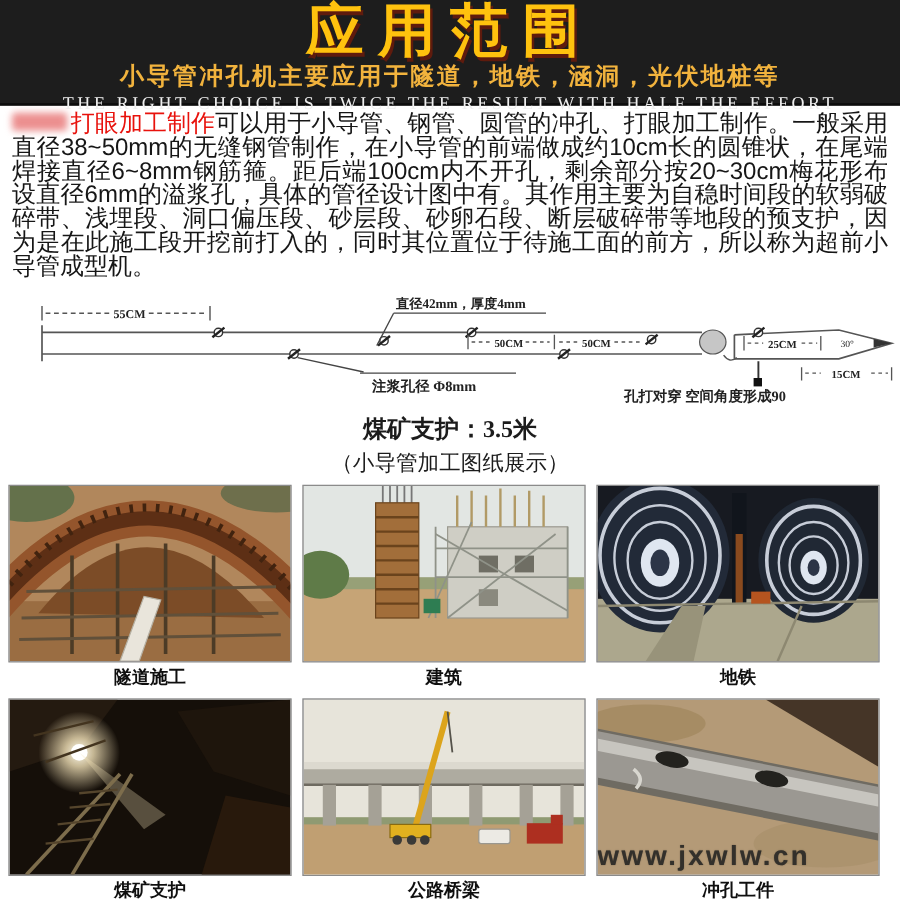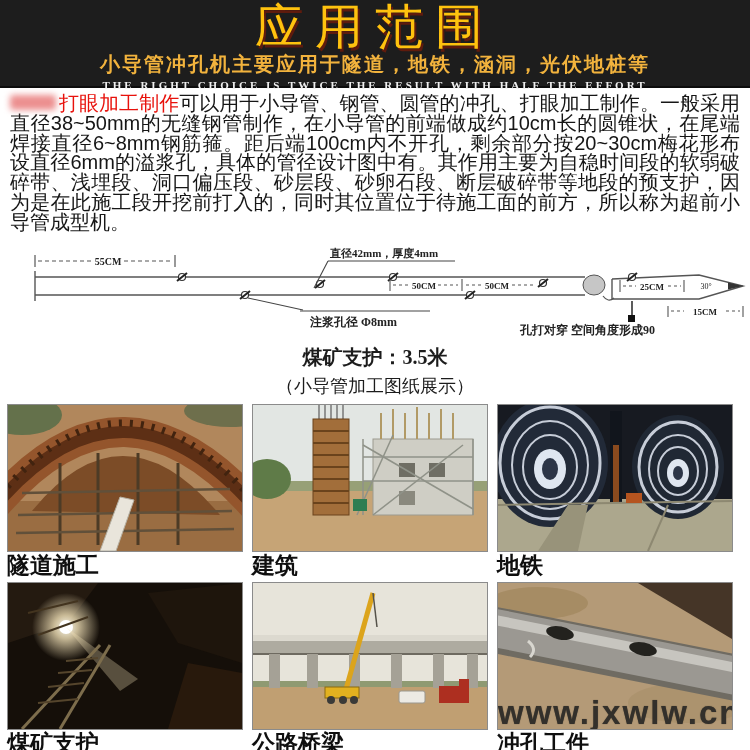--- a/index.html
+++ b/index.html
@@ -1,45 +1,45 @@
 <!DOCTYPE html>
 <html><head>
 <meta charset="utf-8">
 <style>
   html,body{margin:0;padding:0;background:#ffffff;}
   body{width:750px;font-family:"Liberation Sans",sans-serif;}
   .page{width:750px;height:750px;overflow:hidden;background:#fff;position:relative;}
 
   
   .hdr{background:#1d1d1d;height:88px;text-align:center;padding-top:1px;box-sizing:border-box;border-bottom:2px solid #0c0c0c;}
-  .hdr-title{font-size:48px;font-weight:normal;color:#ffc20e;letter-spacing:12px;line-height:52px;
+  .hdr-title{font-size:48px;font-weight:bold;color:#ffc20e;letter-spacing:12px;line-height:52px;
              text-shadow:2px 3px 0 rgba(150,25,0,.55);}
   .hdr-sub{font-size:20px;font-weight:bold;color:#f2b33d;letter-spacing:2px;line-height:23px;font-family:"Liberation Serif",serif;}
-  .hdr-tag{font-size:11px;color:#f0f0f0;letter-spacing:3px;font-weight:bold;margin-top:3px;font-family:"Liberation Serif",serif;text-align:center;}
+  .hdr-tag{font-size:15px;color:#f0f0f0;letter-spacing:3px;font-weight:normal;margin-top:3px;font-family:"Liberation Serif",serif;text-align:center;}
 
   
   .intro{padding:6px 10px 0 10px;height:156px;overflow:hidden;font-size:20px;line-height:19.8px;
          color:#161616;text-align:justify;box-sizing:border-box;}
   .redact{display:inline-block;width:46px;height:15px;background:#ec8f8f;filter:blur(3px);
           border-radius:3px;margin-right:3px;}
   .lead{color:#e8120c;}
 
   
   .diagram{height:95px;}
   .diagram svg text{font-family:"Liberation Serif",serif;fill:#222;}
   .cap1{text-align:center;font-size:20px;font-weight:bold;color:#1c1c1c;margin-top:5px;font-family:"Liberation Serif",serif;}
   .cap2{text-align:center;font-size:18px;color:#1c1c1c;margin-top:3px;font-family:"Liberation Serif",serif;}
 
   
   .gallery{display:grid;grid-template-columns:repeat(3,236px);gap:4px 9px;padding:6px 7px 0 7px;}
   .cell{margin:0;}
   .photo{width:234px;height:146px;border:1px solid #8b8b8b;position:relative;overflow:hidden;background:#ccc;}
   .photo svg{display:block;}
-  .cell figcaption{font-size:23px;font-weight:bold;color:#0f0f0f;line-height:26px;height:26px;}
-  .wm{position:absolute;left:0;bottom:0;width:100%;font-size:33px;font-weight:bold;color:#33302b;
+  .cell figcaption{text-align:center;font-size:15px;font-weight:bold;color:#0f0f0f;line-height:26px;height:26px;}
+  .wm{position:absolute;left:0;bottom:0;width:100%;font-size:23px;font-weight:bold;color:#33302b;
       letter-spacing:2px;white-space:nowrap;line-height:32px;text-shadow:0 0 1px rgba(0,0,0,.5);}
 </style>
 </head>
 <body>
 
 <div class="page">
 
   <header class="hdr">
     <div class="hdr-title">应用范围</div>
     <div class="hdr-sub">小导管冲孔机主要应用于隧道，地铁，涵洞，光伏地桩等</div>

